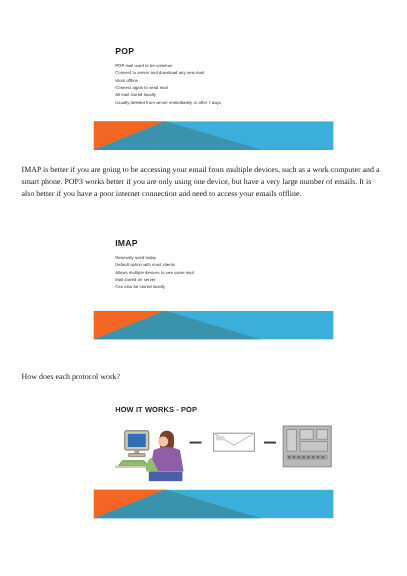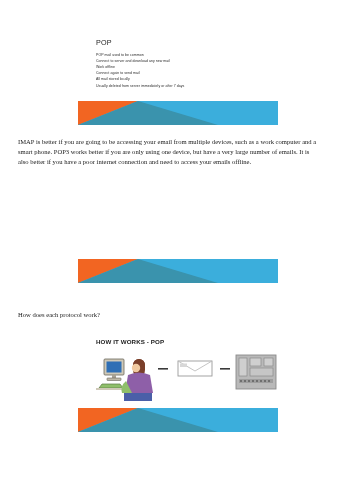--- a/index.html
+++ b/index.html
@@ -26,21 +26,21 @@
 
   
   .slide {
     position: absolute;
     left: 78px;
     width: 200px;
   }
 
   .slide-title {
     font-family: "Liberation Sans", sans-serif;
-    font-weight: normal;
+    font-weight: bold;
     font-size: 7.2px;
     letter-spacing: 0.2px;
     color: #1c1c1c;
     margin: 0 0 4.5px 18px;
   }
 
   .bullets {
     list-style: none;
     margin: 0;
     padding: 0 0 0 18px;
@@ -115,20 +115,30 @@
   <div class="banner" style="left:78px; top:101px;">
     <svg viewBox="0 0 200 24" preserveAspectRatio="none">
       <rect x="0" y="0" width="200" height="24" fill="#3BAEDC"></rect>
       <polygon points="0,0 60,0 0,24" fill="#F26522"></polygon>
       <polygon points="60,0 140,24 0,24" fill="#3A93AD"></polygon>
     </svg>
   </div>
 
   <p class="para" style="top:130px;">IMAP is better if you are going to be accessing your email from multiple devices, such as a work computer and a smart phone. POP3 works better if you are only using one device, but have a very large number of emails. It is also better if you have a poor internet connection and need to access your emails offline.</p>
 
+  <div class="slide" style="top:198px;">
+    <h2 class="slide-title">IMAP</h2>
+    <ul class="bullets">
+      <li>Generally used today</li>
+      <li>Default option with most clients</li>
+      <li>Allows multiple devices to see same mail</li>
+      <li>Mail stored on server</li>
+      <li>Can also be stored locally</li>
+    </ul>
+  </div>
 
   <div class="banner" style="left:78px; top:259px;">
     <svg viewBox="0 0 200 24" preserveAspectRatio="none">
       <rect x="0" y="0" width="200" height="24" fill="#3BAEDC"></rect>
       <polygon points="0,0 60,0 0,24" fill="#F26522"></polygon>
       <polygon points="60,0 140,24 0,24" fill="#3A93AD"></polygon>
     </svg>
   </div>
 
   <p class="para" style="top:303px;">How does each protocol work?</p>

